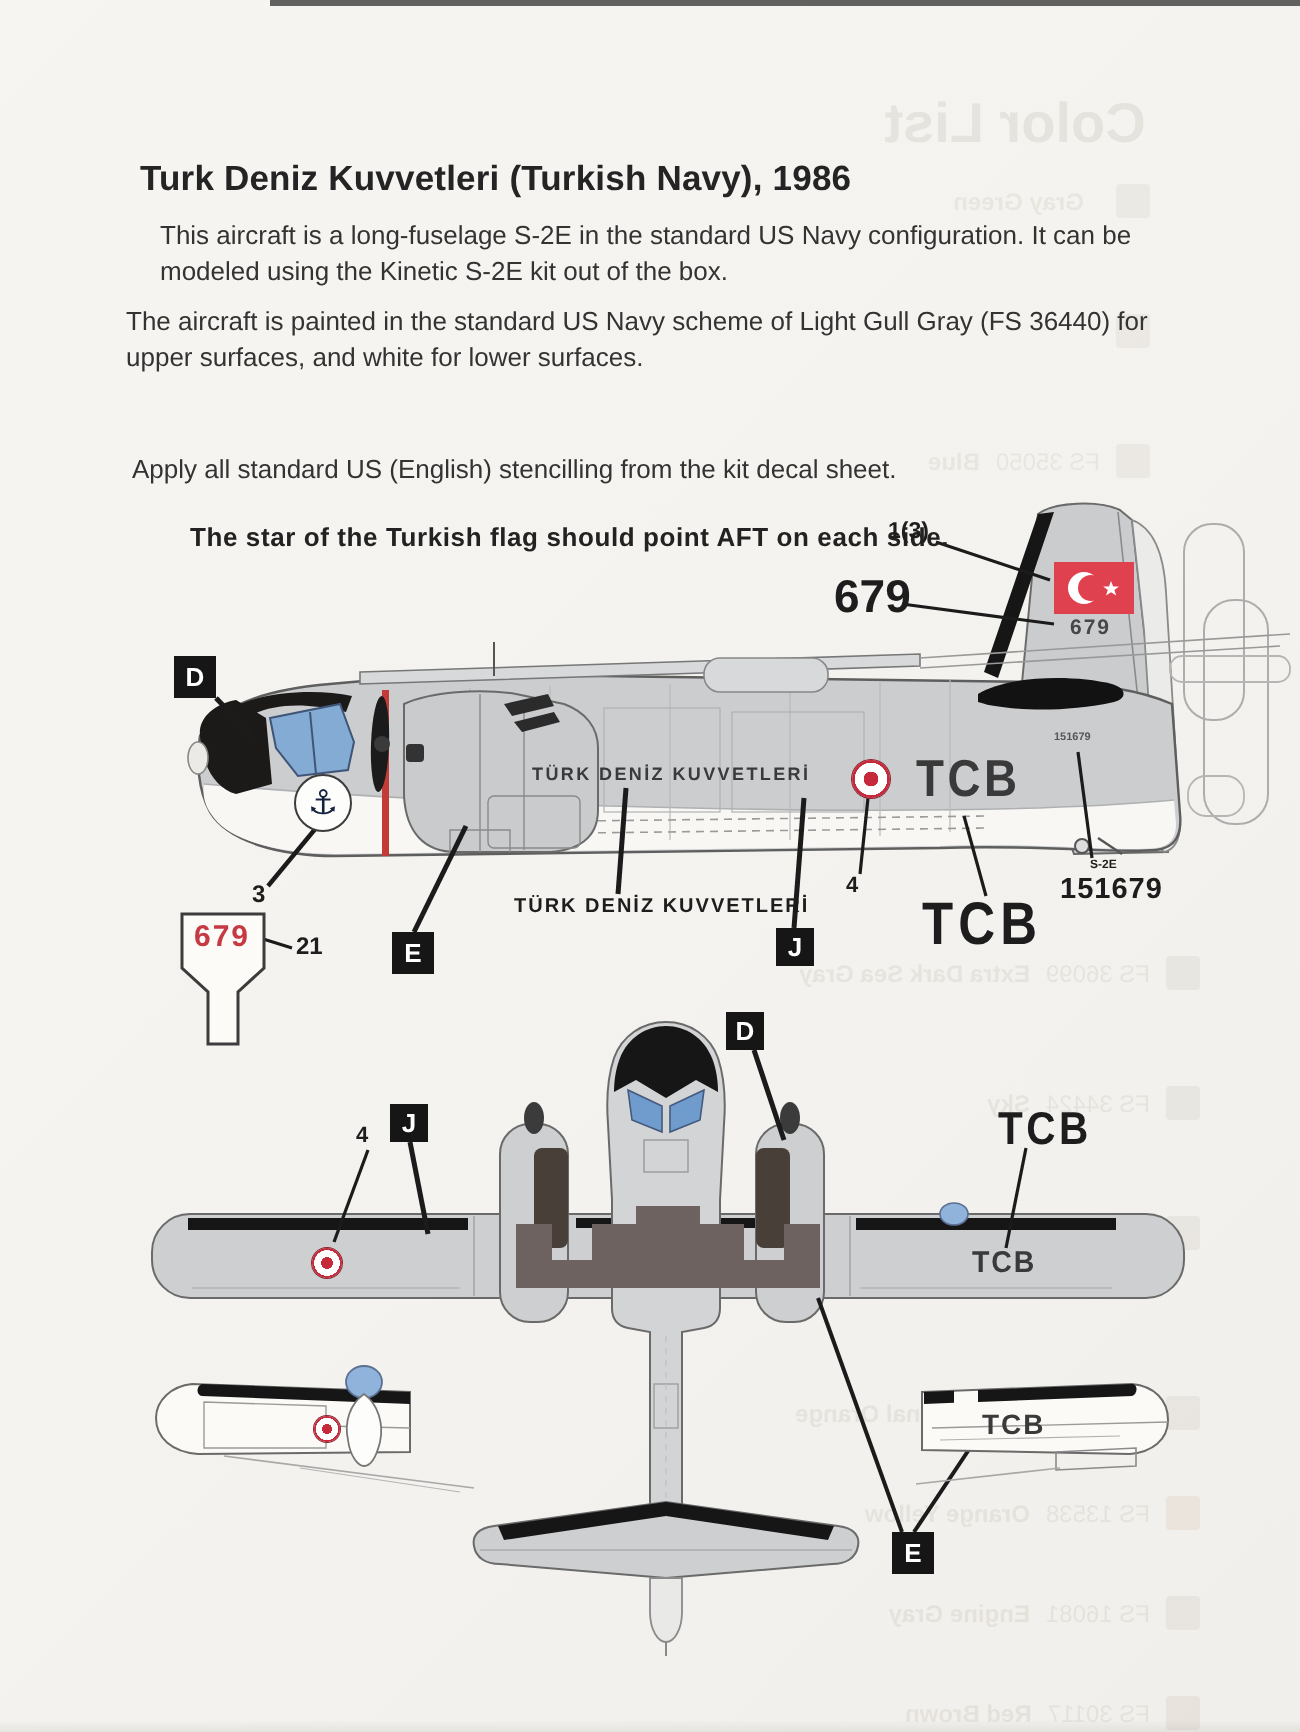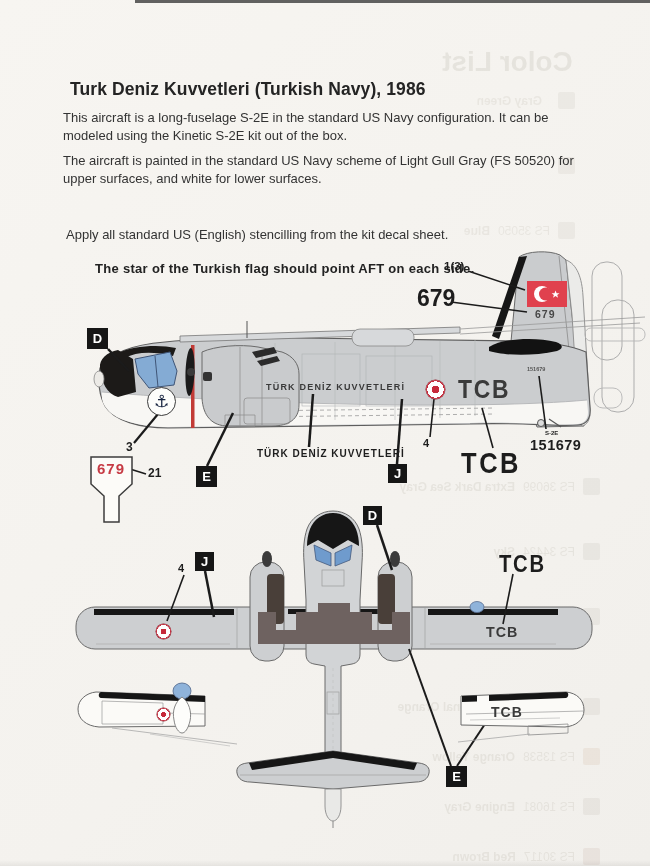--- a/index.html
+++ b/index.html
@@ -245,22 +245,22 @@
       <path d="M462,696 L477,695.4 L477,701.4 L462,702 Z" fill="#161616"></path>
       <path d="M489,695 L566,692 C569,692 569,697 566,698 L489,701 Z" fill="#161616"></path>
       <line x1="466" y1="714" x2="584" y2="711" stroke="#9a9a9a" stroke-width="0.7"></line>
       <line x1="470" y1="720" x2="560" y2="718" stroke="#b0b0b0" stroke-width="0.6"></line>
       <path d="M528,726 L568,724 L568,733 L528,735 Z" fill="none" stroke="#8a8a8a" stroke-width="0.8"></path>
       <line x1="458" y1="742" x2="530" y2="734" stroke="#a8a8a8" stroke-width="0.8"></line>
     </g>
   </svg>
 
   <div class="abs txt title" style="left:70px;top:79px;">Turk Deniz Kuvvetleri (Turkish Navy), 1986</div>
-  <div class="abs txt para" style="left:63px;top:109px;">This aircraft is a long-fuselage S-2E in the standard US Navy configuration. It can be modeled using the Kinetic S-2E kit out of the box.</div>
-  <div class="abs txt para" style="left:63px;top:152px;">The aircraft is painted in the standard US Navy scheme of Light Gull Gray (FS 50520) for upper surfaces, and white for lower surfaces.</div>
+  <div class="abs txt para" style="left:80px;top:109px;">This aircraft is a long-fuselage S-2E in the standard US Navy configuration. It can be modeled using the Kinetic S-2E kit out of the box.</div>
+  <div class="abs txt para" style="left:63px;top:152px;">The aircraft is painted in the standard US Navy scheme of Light Gull Gray (FS 36440) for upper surfaces, and white for lower surfaces.</div>
   <div class="abs txt para" style="left:66px;top:187px;margin-top:39px;">Apply all standard US (English) stencilling from the kit decal sheet.</div>
   <div class="abs txt note" style="left:95px;top:261px;">The star of the Turkish flag should point AFT on each side.</div>
 
   <div class="abs lbox" style="left:87px;top:328px;width:21px;height:21px;">D</div>
   <div class="abs txt callout" style="left:444px;top:260px;font-size:11.5px;">1(3)</div>
   <div class="abs txt callout" style="left:417px;top:285px;font-size:23px;">679</div>
 
   <div class="abs" style="left:527px;top:281px;width:40px;height:26px;z-index:4;">
     <svg width="40" height="26" viewBox="0 0 40 26">
       <rect width="40" height="26" fill="#e0414e"></rect>

